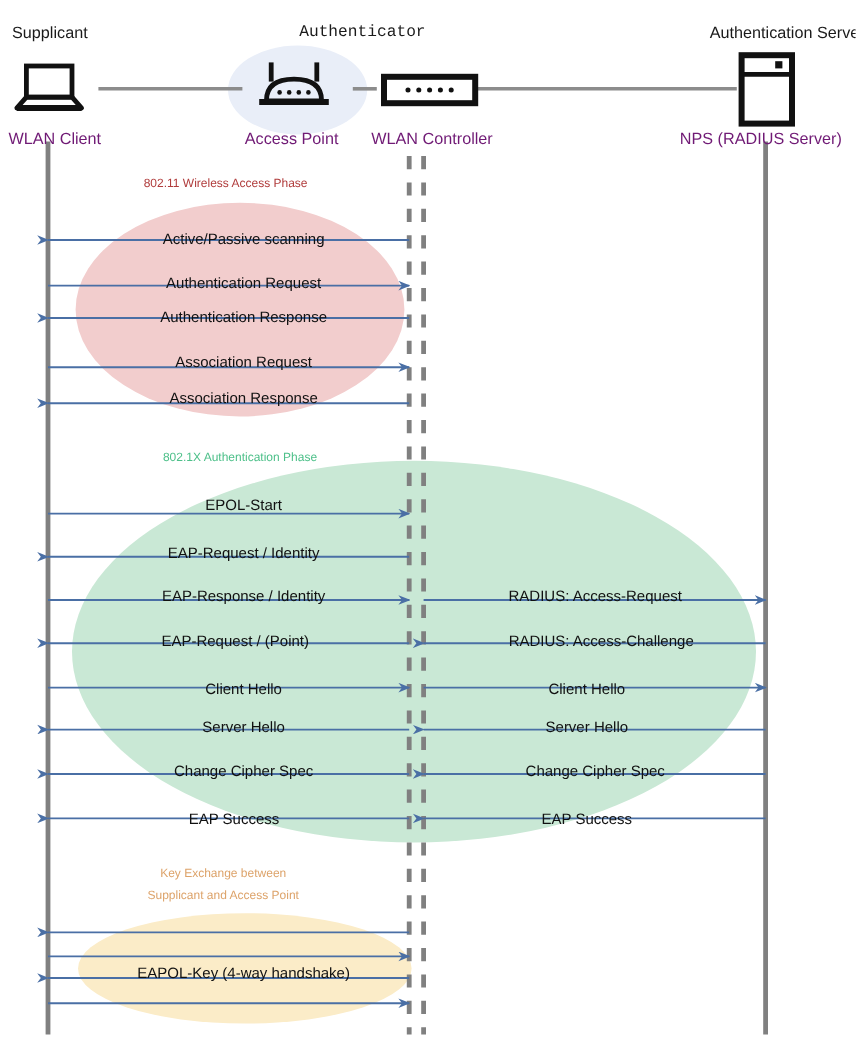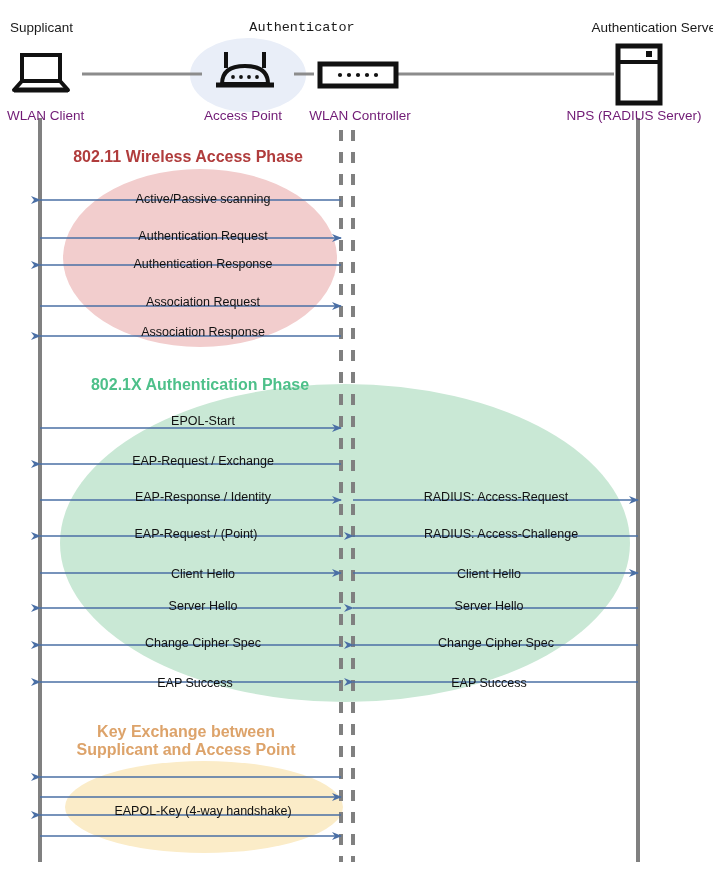--- a/index.html
+++ b/index.html
@@ -7,21 +7,21 @@
     width:713px;height:875px;position:relative;overflow:hidden;
     font-family:"Liberation Sans","DejaVu Sans",sans-serif;
     color:#1a1a1a;
   }
   #stage{position:absolute;left:0;top:0;width:713px;height:764px;}
   svg.layer{position:absolute;left:0;top:0;width:713px;height:875px;}
   .txt{position:absolute;white-space:nowrap;}
   .hdr-top{font-size:13.5px;color:#1a1a1a;}
   .hdr-bot{font-size:13.5px;color:#701a75;}
   .msg{font-size:12.5px;color:#111;}
-  .phase{font-size:16px;font-weight:700;}
+  .phase{font-size:10px;font-weight:400;}
   .phase-red{color:#b03c3c;}
   .phase-green{color:#4ec08a;}
   .phase-orange{color:#dda36a;}
   .ctr{transform:translateX(-50%);}
 </style>
 </head>
 <body>
 
 <div id="stage">
 
@@ -131,21 +131,21 @@
     <div class="txt phase phase-green ctr" style="left:200px;top:376px;">802.1X Authentication Phase</div>
     <div class="txt phase phase-orange ctr" style="left:186px;top:723px;">Key Exchange between</div>
     <div class="txt phase phase-orange ctr" style="left:186px;top:741px;">Supplicant and Access Point</div>
 
   <div class="txt msg ctr" style="left: 203px; top: 192px;">Active/Passive scanning</div>
       <div class="txt msg ctr" style="left: 203px; top: 229px;">Authentication Request</div>
       <div class="txt msg ctr" style="left: 203px; top: 257px;">Authentication Response</div>
       <div class="txt msg ctr" style="left: 203px; top: 295px;">Association Request</div>
       <div class="txt msg ctr" style="left: 203px; top: 325px;">Association Response</div>
       <div class="txt msg ctr" style="left: 203px; top: 414px;">EPOL-Start</div>
-      <div class="txt msg ctr" style="left: 203px; top: 454px;">EAP-Request / Exchange</div>
+      <div class="txt msg ctr" style="left: 203px; top: 454px;">EAP-Request / Identity</div>
       <div class="txt msg ctr" style="left: 203px; top: 490px;">EAP-Response / Identity</div>
       <div class="txt msg ctr" style="left: 196px; top: 527px;">EAP-Request / (Point)</div>
       <div class="txt msg ctr" style="left: 203px; top: 567px;">Client Hello</div>
       <div class="txt msg ctr" style="left: 203px; top: 599px;">Server Hello</div>
       <div class="txt msg ctr" style="left: 203px; top: 636px;">Change Cipher Spec</div>
       <div class="txt msg ctr" style="left: 195px; top: 676px;">EAP Success</div>
       <div class="txt msg ctr" style="left: 203px; top: 804px;">EAPOL-Key (4-way handshake)</div>
       <div class="txt msg ctr" style="left: 496px; top: 490px;">RADIUS: Access-Request</div>
       <div class="txt msg ctr" style="left: 501px; top: 527px;">RADIUS: Access-Challenge</div>
       <div class="txt msg ctr" style="left: 489px; top: 567px;">Client Hello</div>

